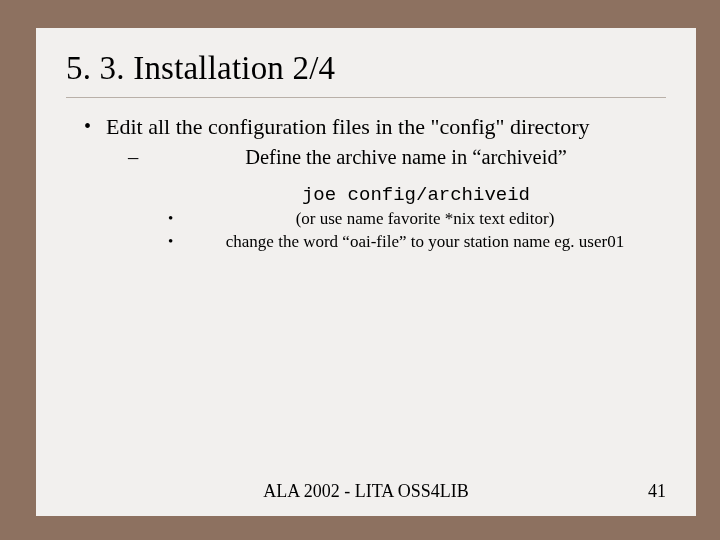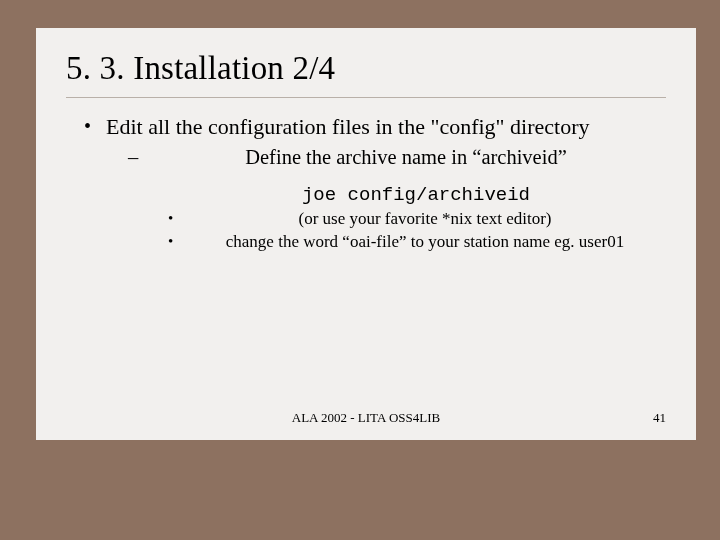--- a/index.html
+++ b/index.html
@@ -7,21 +7,21 @@
   body {
     background: #8d7160;
     font-family: "Times New Roman", Times, serif;
     color: #000;
   }
   .slide {
     position: absolute;
     left: 36px;
     top: 28px;
     width: 660px;
-    height: 412px;
+    height: 488px;
     background: #f2f0ee;
     padding: 22px 30px 0 30px;
   }
   .title {
     font-size: 33px;
     font-weight: normal;
     margin-bottom: 10px;
     letter-spacing: 0.2px;
   }
   .hr {
@@ -93,21 +93,21 @@
     position: absolute;
     left: 0;
     top: 0;
     font-size: 15px;
   }
   .footer {
     position: absolute;
     bottom: 14px;
     left: 30px;
     right: 30px;
-    font-size: 13px;
+    font-size: 18px;
     display: flex;
     justify-content: space-between;
     align-items: flex-start;
   }
   .footer .center {
     position: absolute;
     left: 0; right: 0;
     text-align: center;
   }
   .footer .right {
@@ -122,21 +122,21 @@
   <hr class="hr">
 
   <ul class="lvl1">
     <li>
       <span>Edit all the configuration files in the "config" directory</span>
       <ul class="lvl2">
         <li>
           <span>Define the archive name in “archiveid”</span>
           <span class="code2">joe config/archiveid</span>
           <ul class="lvl3">
-            <li>(or use your favorite *nix text editor)</li>
+            <li>(or use name favorite *nix text editor)</li>
             <li>change the word “oai-file” to your station name eg. user01</li>
           </ul>
         </li>
       </ul>
     </li>
   </ul>
 
   <div class="footer">
     <span class="center">ALA 2002 - LITA OSS4LIB</span>
     <span class="right">41</span>

